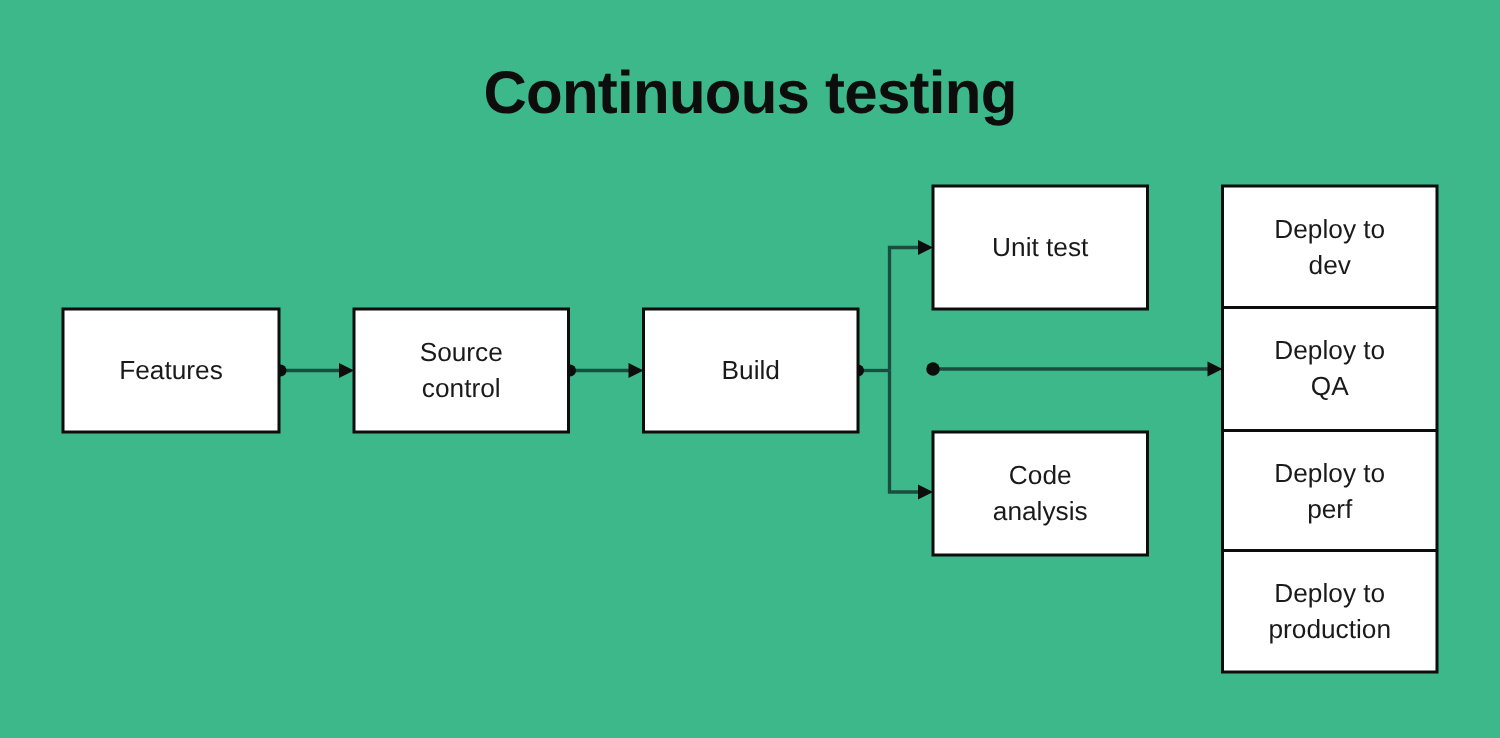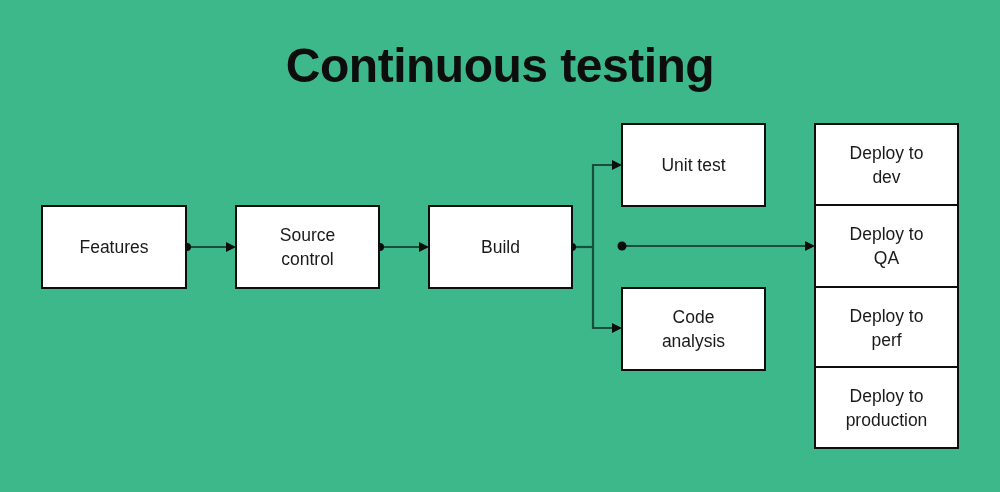--- a/index.html
+++ b/index.html
@@ -19,21 +19,21 @@
     height: 492px;
     background: #3cb88a;
   }
   #diagram-title {
     position: absolute;
     left: 0;
     top: 40px;
     width: 1000px;
     text-align: center;
     font-family: "Liberation Sans", sans-serif;
-    font-size: 48px;
+    font-size: 40px;
     font-weight: 800;
     letter-spacing: -0.5px;
     color: #0d0d0d;
     line-height: 1.1;
     white-space: nowrap;
   }
   #flow-svg {
     position: absolute;
     left: 0;
     top: 0;

